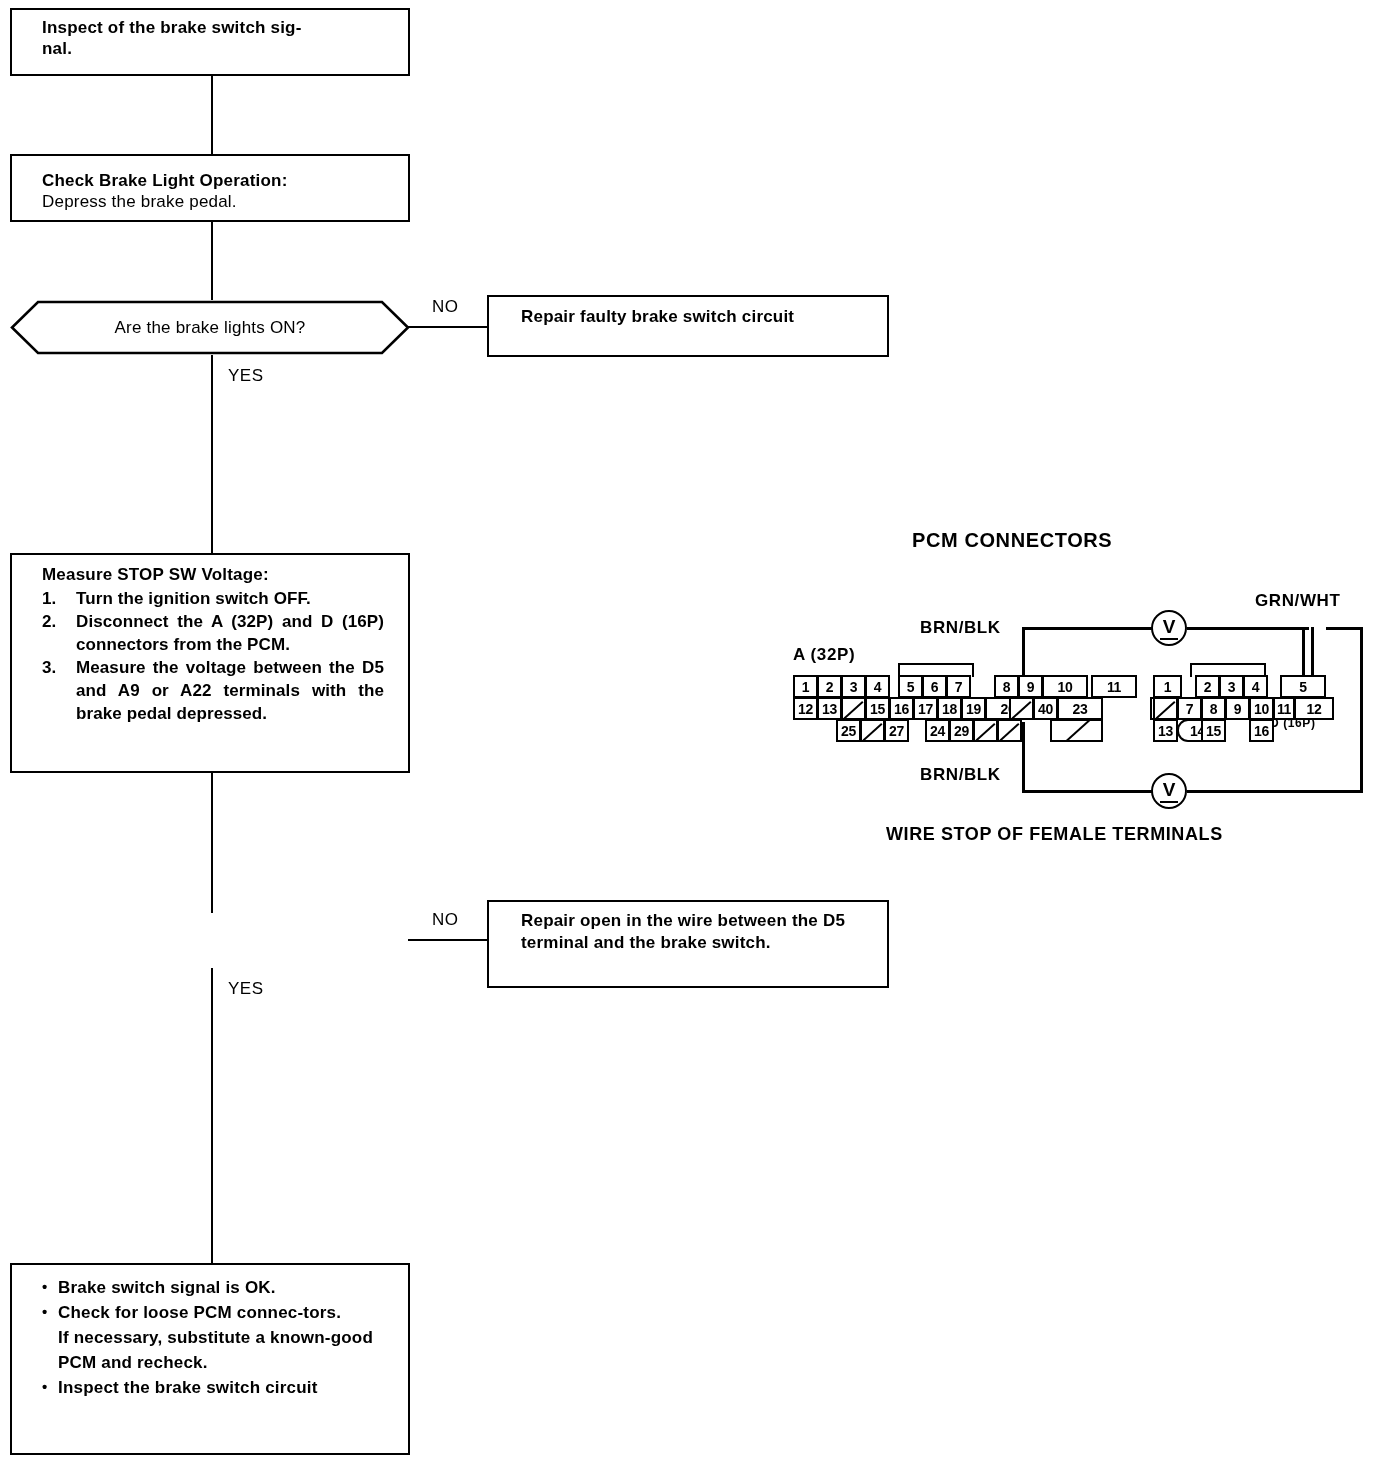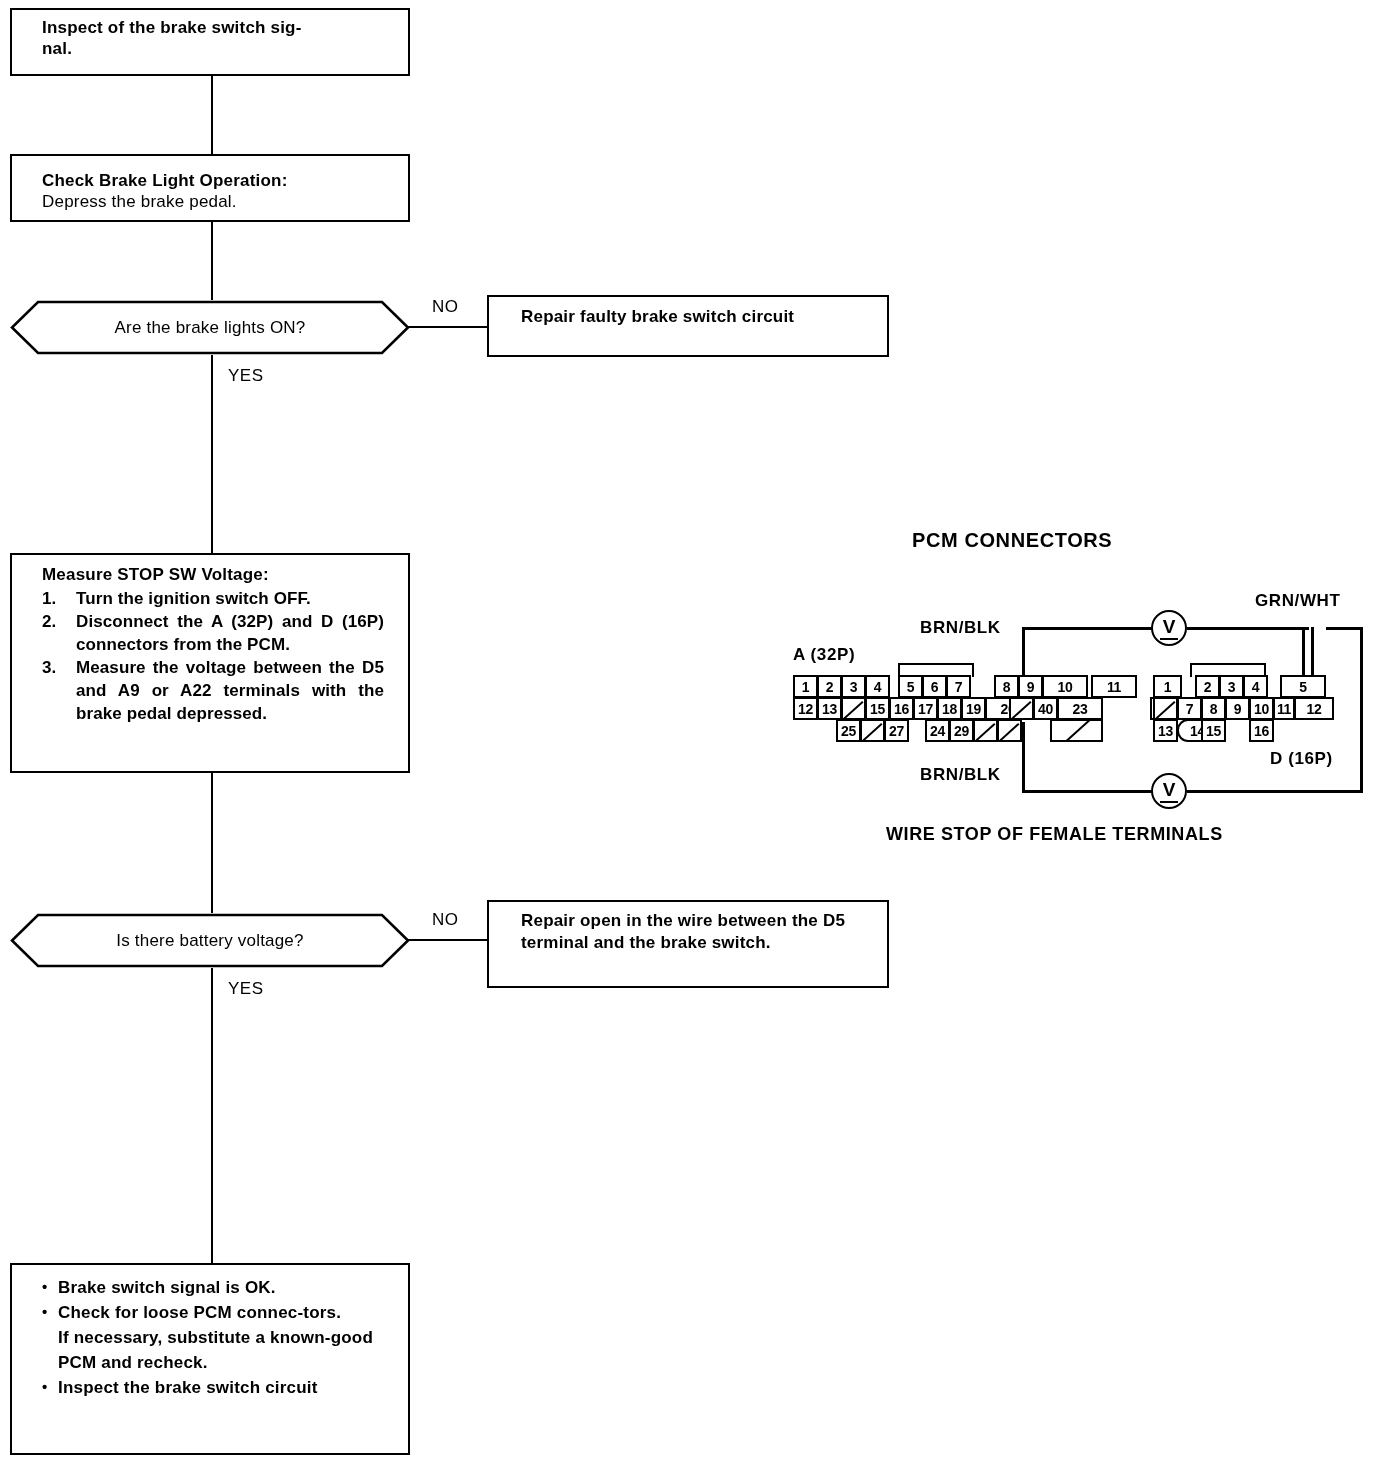--- a/index.html
+++ b/index.html
@@ -254,26 +254,20 @@
       </li>
       <li>
         <span class="num">3.</span>
         <span>Measure the voltage between the D5 and A9 or A22 terminals with the brake pedal depressed.</span>
       </li>
     </ol>
   </div>
 
   <div class="vline" style="left:211px; top:773px; height:140px;"></div>
 
-  <div class="hex" style="left:10px; top:913px; width:400px; height:55px;">
-    <svg width="400" height="55" viewBox="0 0 400 55">
-      <polygon points="28,2 372,2 398,27.5 372,53 28,53 2,27.5" fill="#ffffff" stroke="#000000" stroke-width="2.6"></polygon>
-    </svg>
-    <div class="hex-label">Is there battery voltage?</div>
-  </div>
 
   <div class="hline" style="left:408px; top:939px; width:80px;"></div>
   <div class="branch-label" style="left:432px; top:910px;">NO</div>
 
   <div class="box" style="left:487px; top:900px; width:402px; height:88px;"></div>
   <div class="box-text bold17" style="left:521px; top:910px; width:345px;">Repair open in the wire between the D5 terminal and the brake switch.</div>
 
   <div class="vline" style="left:211px; top:968px; height:295px;"></div>
   <div class="branch-label" style="left:228px; top:979px;">YES</div>
 
@@ -293,21 +287,21 @@
         <span class="bul">•</span>
         <span>Inspect the brake switch circuit</span>
       </li>
     </ul>
   </div>
 
   <div class="diag-label" style="left:912px; top:529px; font-size:20px;">PCM CONNECTORS</div>
 
   <div class="diag-label" style="left:793px; top:645px; font-size:17px;">A (32P)</div>
 
-  <div class="diag-label" style="left:1270px; top:749px; font-size:17px;">D (16P)</div>
+  <div class="diag-label" style="left:1270px; top:716px; font-size:12px;">D (16P)</div>
 
   <div class="diag-label" style="left:920px; top:618px; font-size:17px;">BRN/BLK</div>
 
   <div class="diag-label" style="left:920px; top:765px; font-size:17px;">BRN/BLK</div>
 
   <div class="diag-label" style="left:1255px; top:591px; font-size:17px;">GRN/WHT</div>
 
   <div class="diag-label" style="left:886px; top:824px; font-size:18px;">WIRE STOP OF FEMALE TERMINALS</div>
 
   <div class="wire" style="left:1022px; top:627px; width:3px; height:49px;"></div>

